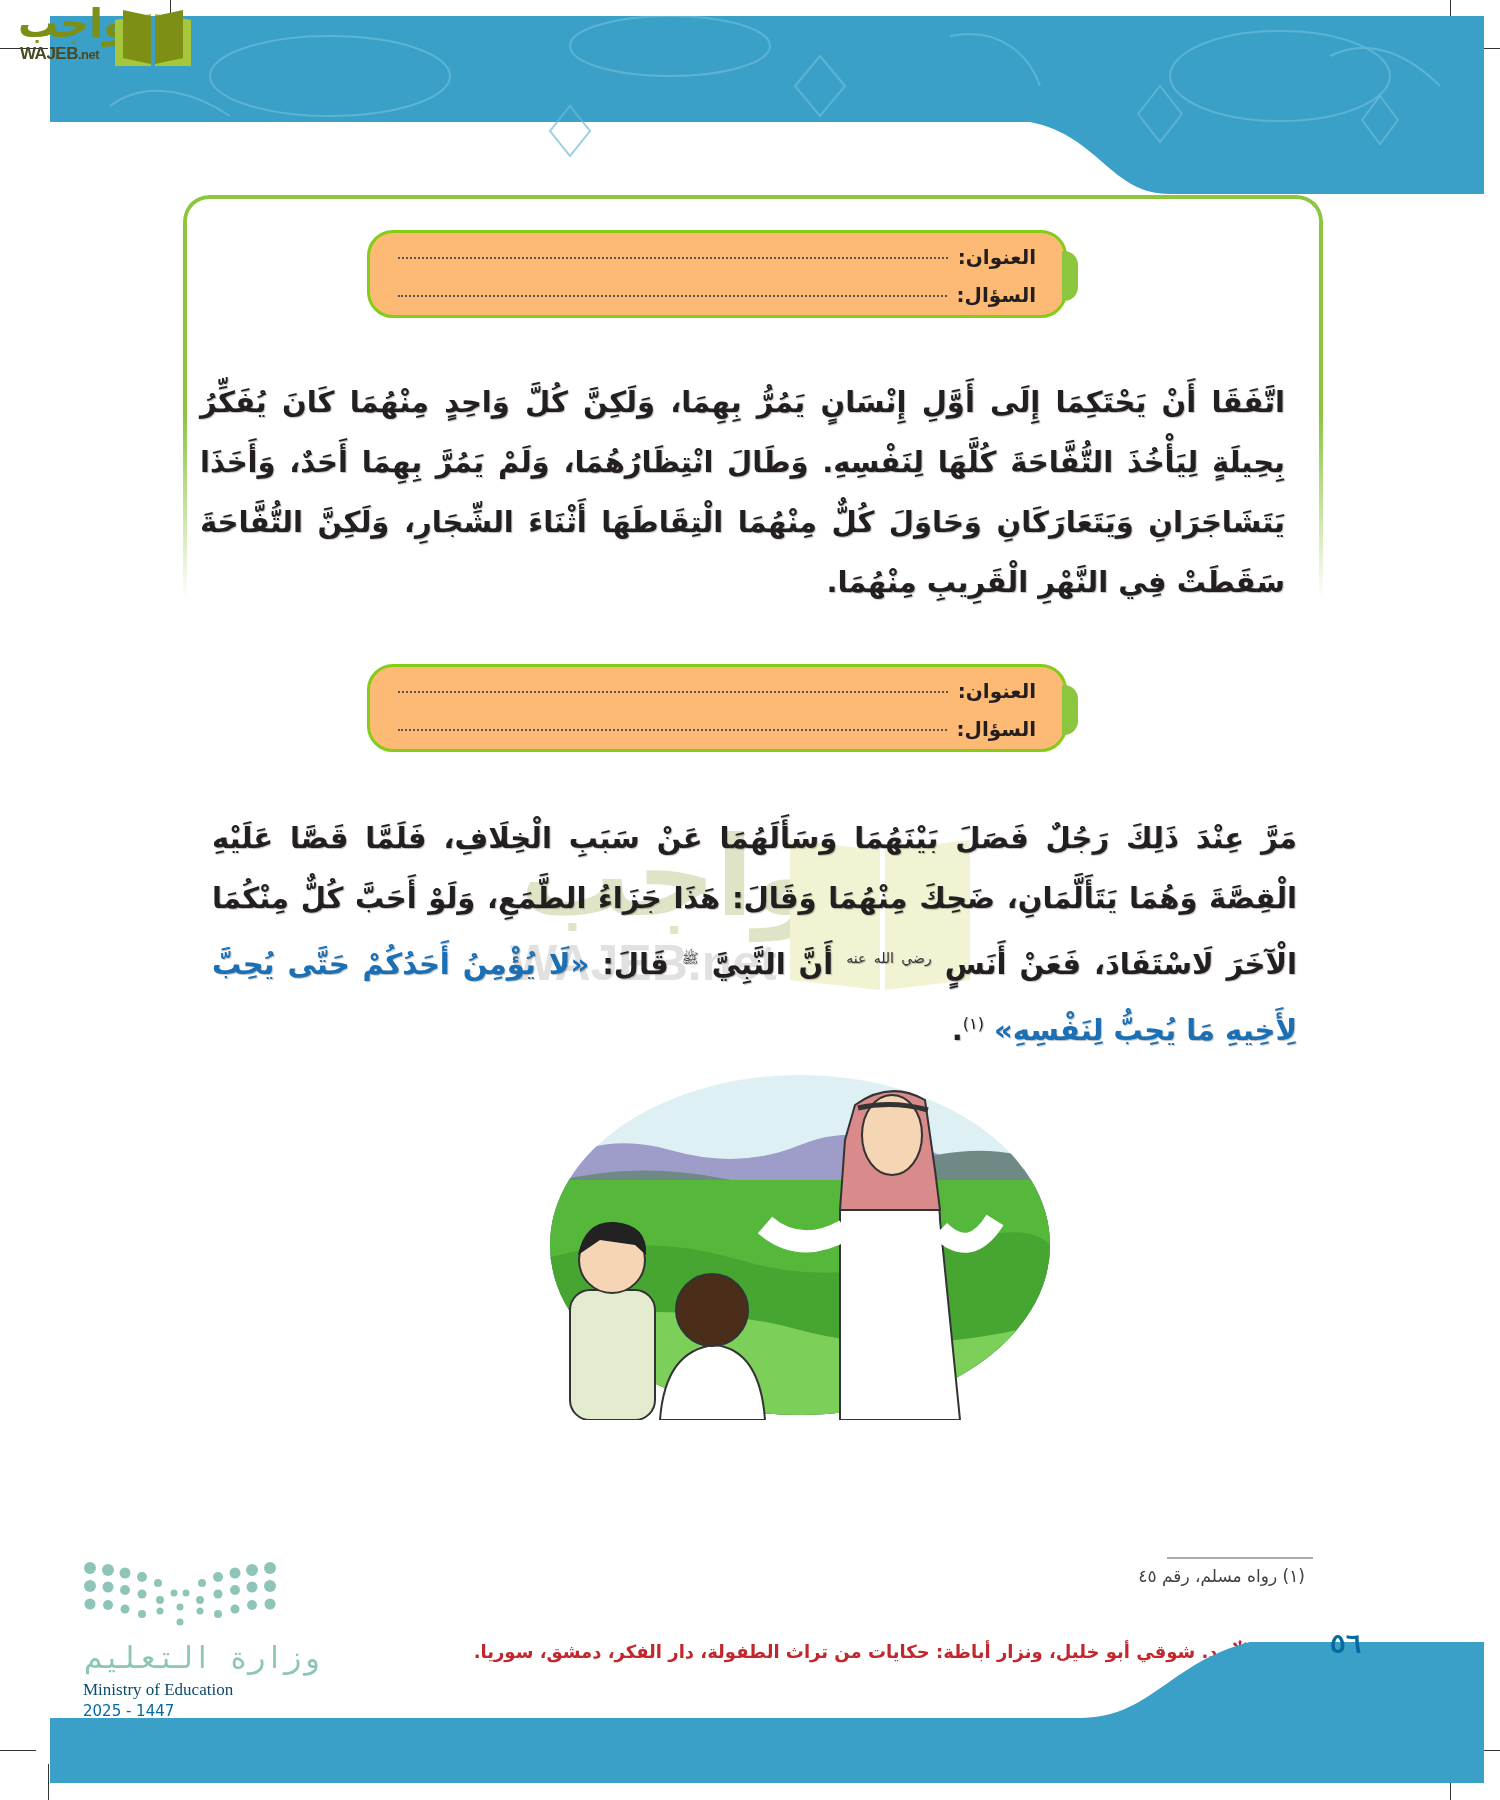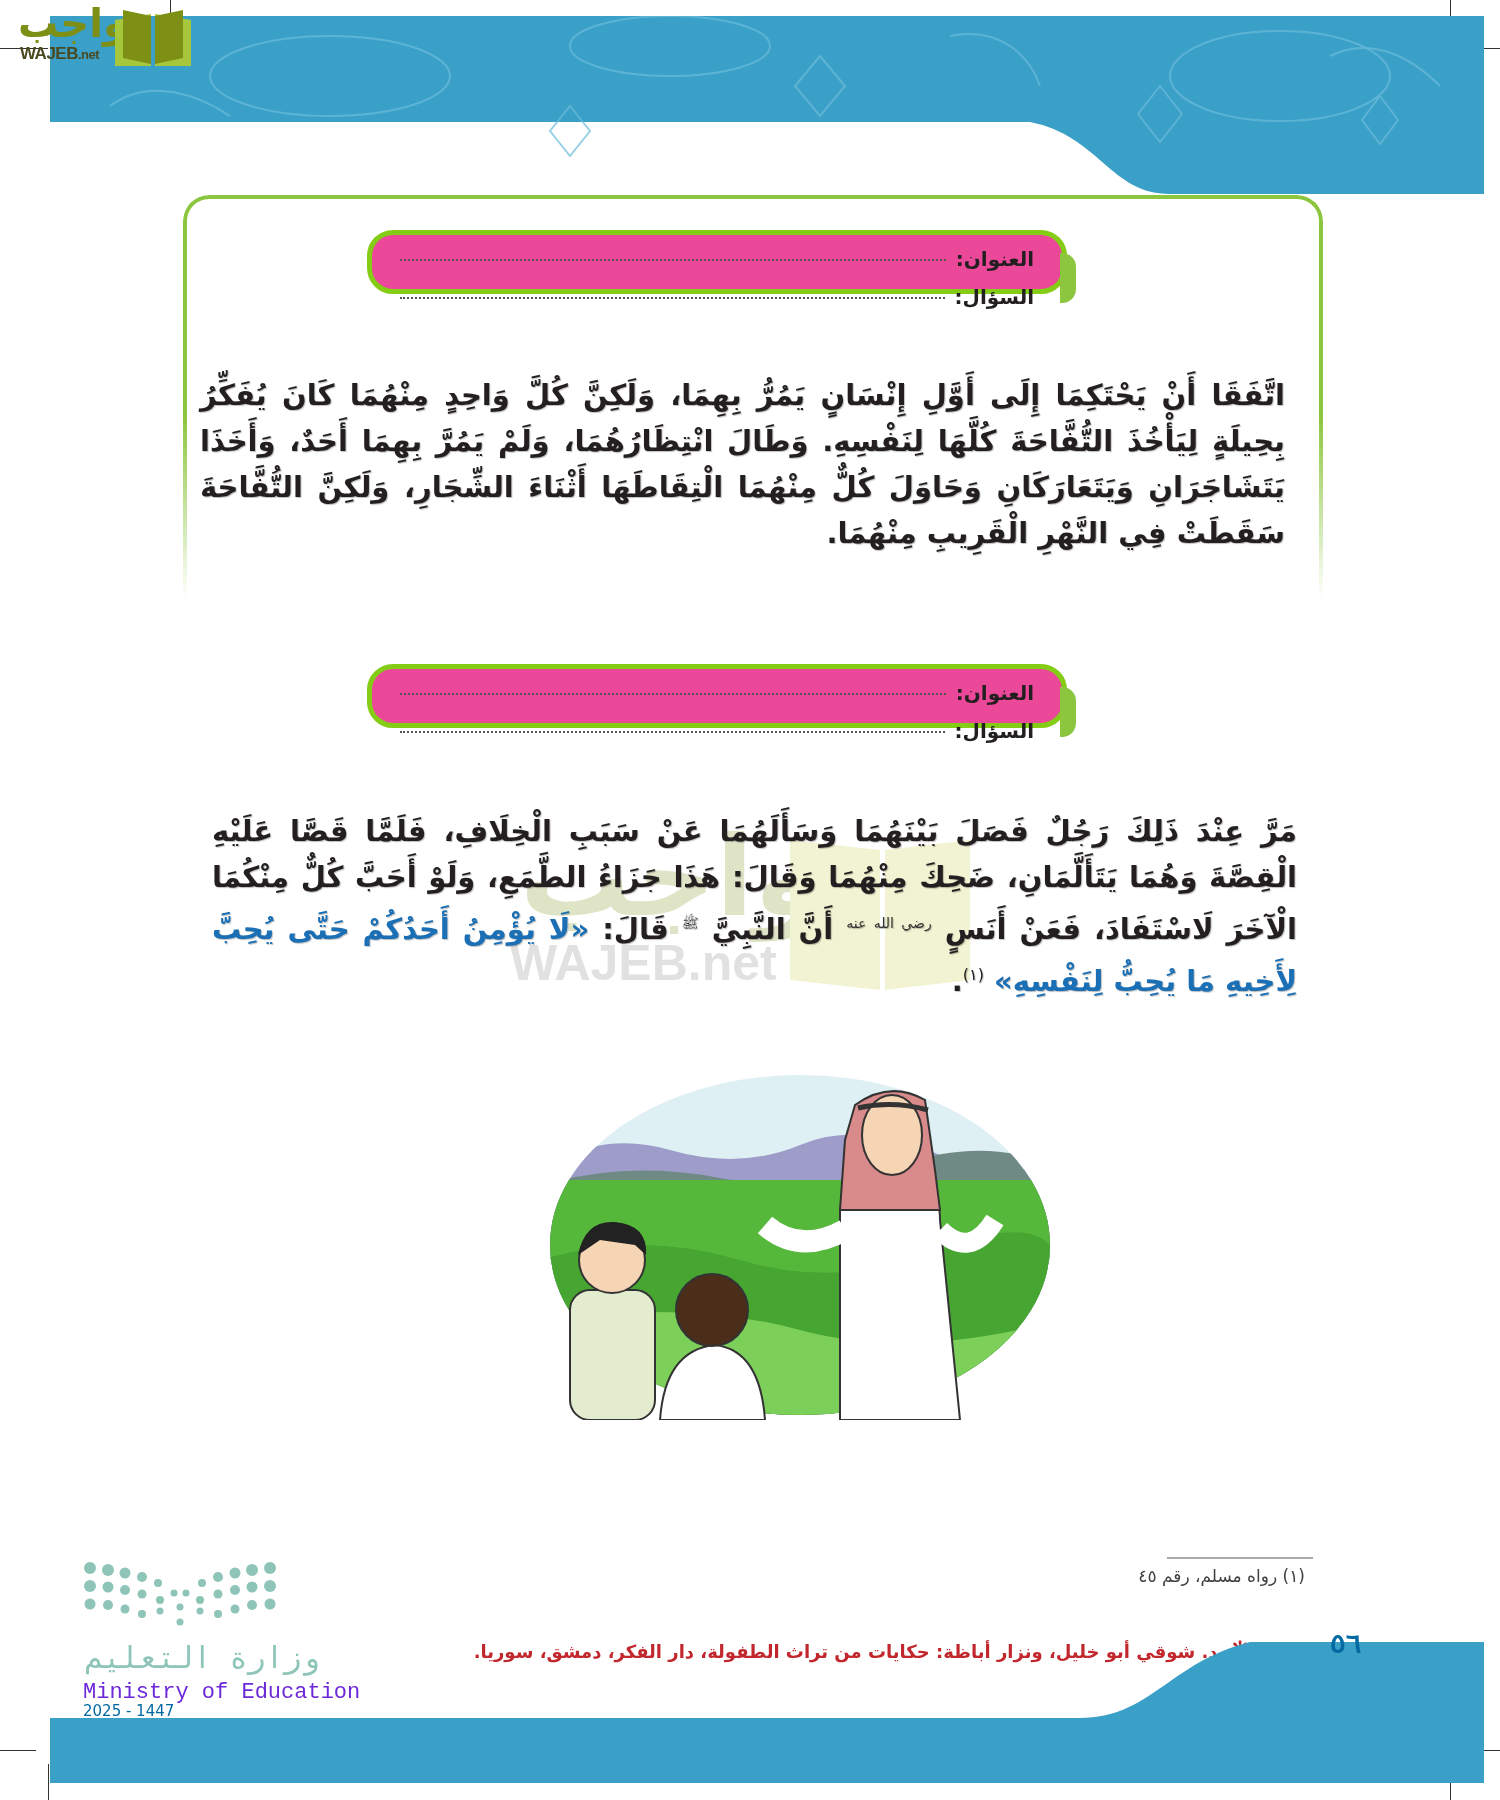--- a/index.html
+++ b/index.html
@@ -22,34 +22,34 @@
   .logo-en small { font-size: 13px; }
   .logo-book { position: absolute; left: 105px; top: 2px; }
 
   
   .green-frame { position: absolute; left: 183px; top: 195px; width: 1132px; height: 400px;
                  border: 4px solid #8cc63f; border-bottom: none; border-radius: 26px 26px 0 0;
                  -webkit-mask-image: linear-gradient(to bottom, #000 55%, transparent 100%);
                  mask-image: linear-gradient(to bottom, #000 55%, transparent 100%); }
 
   
-  .answer-box { position: absolute; left: 367px; width: 700px; height: 64px;
-                border: 5px solid #84cc16; border-radius: 26px; background: #ec4899;
+  .answer-box { position: absolute; left: 367px; width: 700px; height: 88px;
+                border: 3px solid #84cc16; border-radius: 26px; background: #fdba74;
                 direction: rtl; box-sizing: border-box; }
   .answer-box .tab { position: absolute; right: -14px; top: 18px; width: 16px; height: 50px;
                      background: #8cc63f; border-radius: 0 14px 14px 0; }
   .answer-row { position: absolute; right: 28px; left: 28px; display: flex; align-items: baseline;
                 font-family: "DejaVu Sans", sans-serif; font-weight: bold; font-size: 20px; color: #231f20; }
   .answer-row .lbl { white-space: nowrap; margin-left: 10px; }
   .answer-row .dots { flex: 1; border-bottom: 2px dotted #555; height: 0; transform: translateY(-5px); }
 
   
   .para { position: absolute; left: 200px; width: 1085px; direction: rtl; text-align: justify;
           text-align-last: right; font-family: "DejaVu Sans", sans-serif; font-weight: bold;
-          font-size: 29px; line-height: 46px; color: #231f20;
+          font-size: 29px; line-height: 60px; color: #231f20;
           text-shadow: 1px 1px 1px rgba(0,0,0,0.25); }
   .hadith { color: #1a6fb5; }
   .honor { font-size: 14px; font-weight: normal; color: #333; vertical-align: super; }
   .fn-ref { font-size: 16px; vertical-align: super; font-weight: normal; }
 
   
   .watermark { position: absolute; left: 500px; top: 820px; width: 480px; height: 170px; pointer-events: none; opacity: 0.55; }
 
   
   .illustration { position: absolute; left: 540px; top: 1060px; width: 520px; height: 360px; }
@@ -59,22 +59,22 @@
   .footnote { position: absolute; right: 195px; top: 1566px; direction: rtl;
               font-family: "DejaVu Sans", sans-serif; font-size: 17px; color: #404040; }
   .source { position: absolute; right: 250px; top: 1636px; direction: rtl;
             font-family: "DejaVu Sans", sans-serif; font-size: 18px; font-weight: bold; color: #c1272d; }
   .source .star { color: #c1272d; font-size: 24px; margin-left: 6px; }
 
   
   .moe { position: absolute; left: 80px; top: 1560px; width: 200px; height: 160px; }
   .moe-ar { position: absolute; left: 85px; top: 1640px; font-size: 30px; color: #8ec5b8;
             direction: rtl; font-family: Liberation Mono, monospace; letter-spacing: 2px; }
-  .moe-en { position: absolute; left: 83px; top: 1680px; font-size: 22px; color: #6d28d9;
-            font-family: Liberation Mono, monospace; }
+  .moe-en { position: absolute; left: 83px; top: 1680px; font-size: 17px; color: #0c4a6e;
+            font-family: Liberation Serif, serif; }
   .moe-year { position: absolute; left: 83px; top: 1702px; font-size: 15px; color: #0369a1;
               font-family: "DejaVu Sans", sans-serif; }
 
   
   .bottom-band { position: absolute; left: 50px; top: 1640px; width: 1434px; height: 145px; }
   .page-num { position: absolute; left: 1330px; top: 1629px; font-size: 26px; font-weight: bold;
               color: #0369a1; font-family: Liberation Mono, monospace; direction: rtl; }
 </style>
 </head>
 <body>

